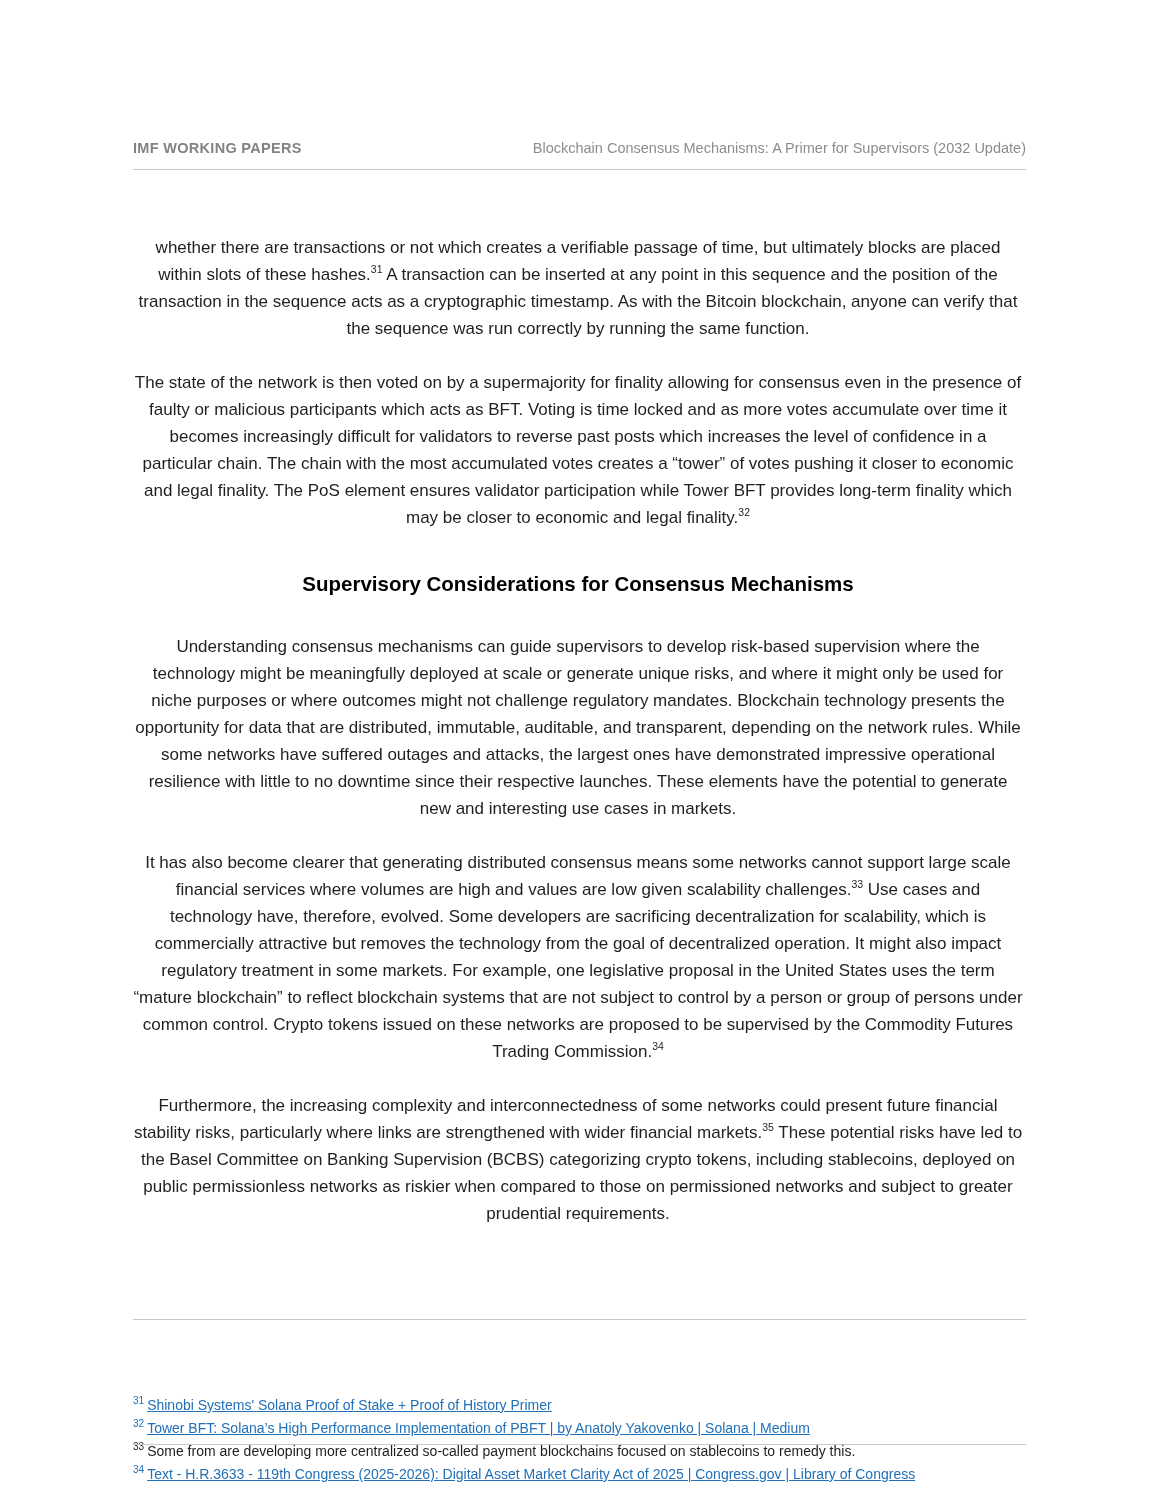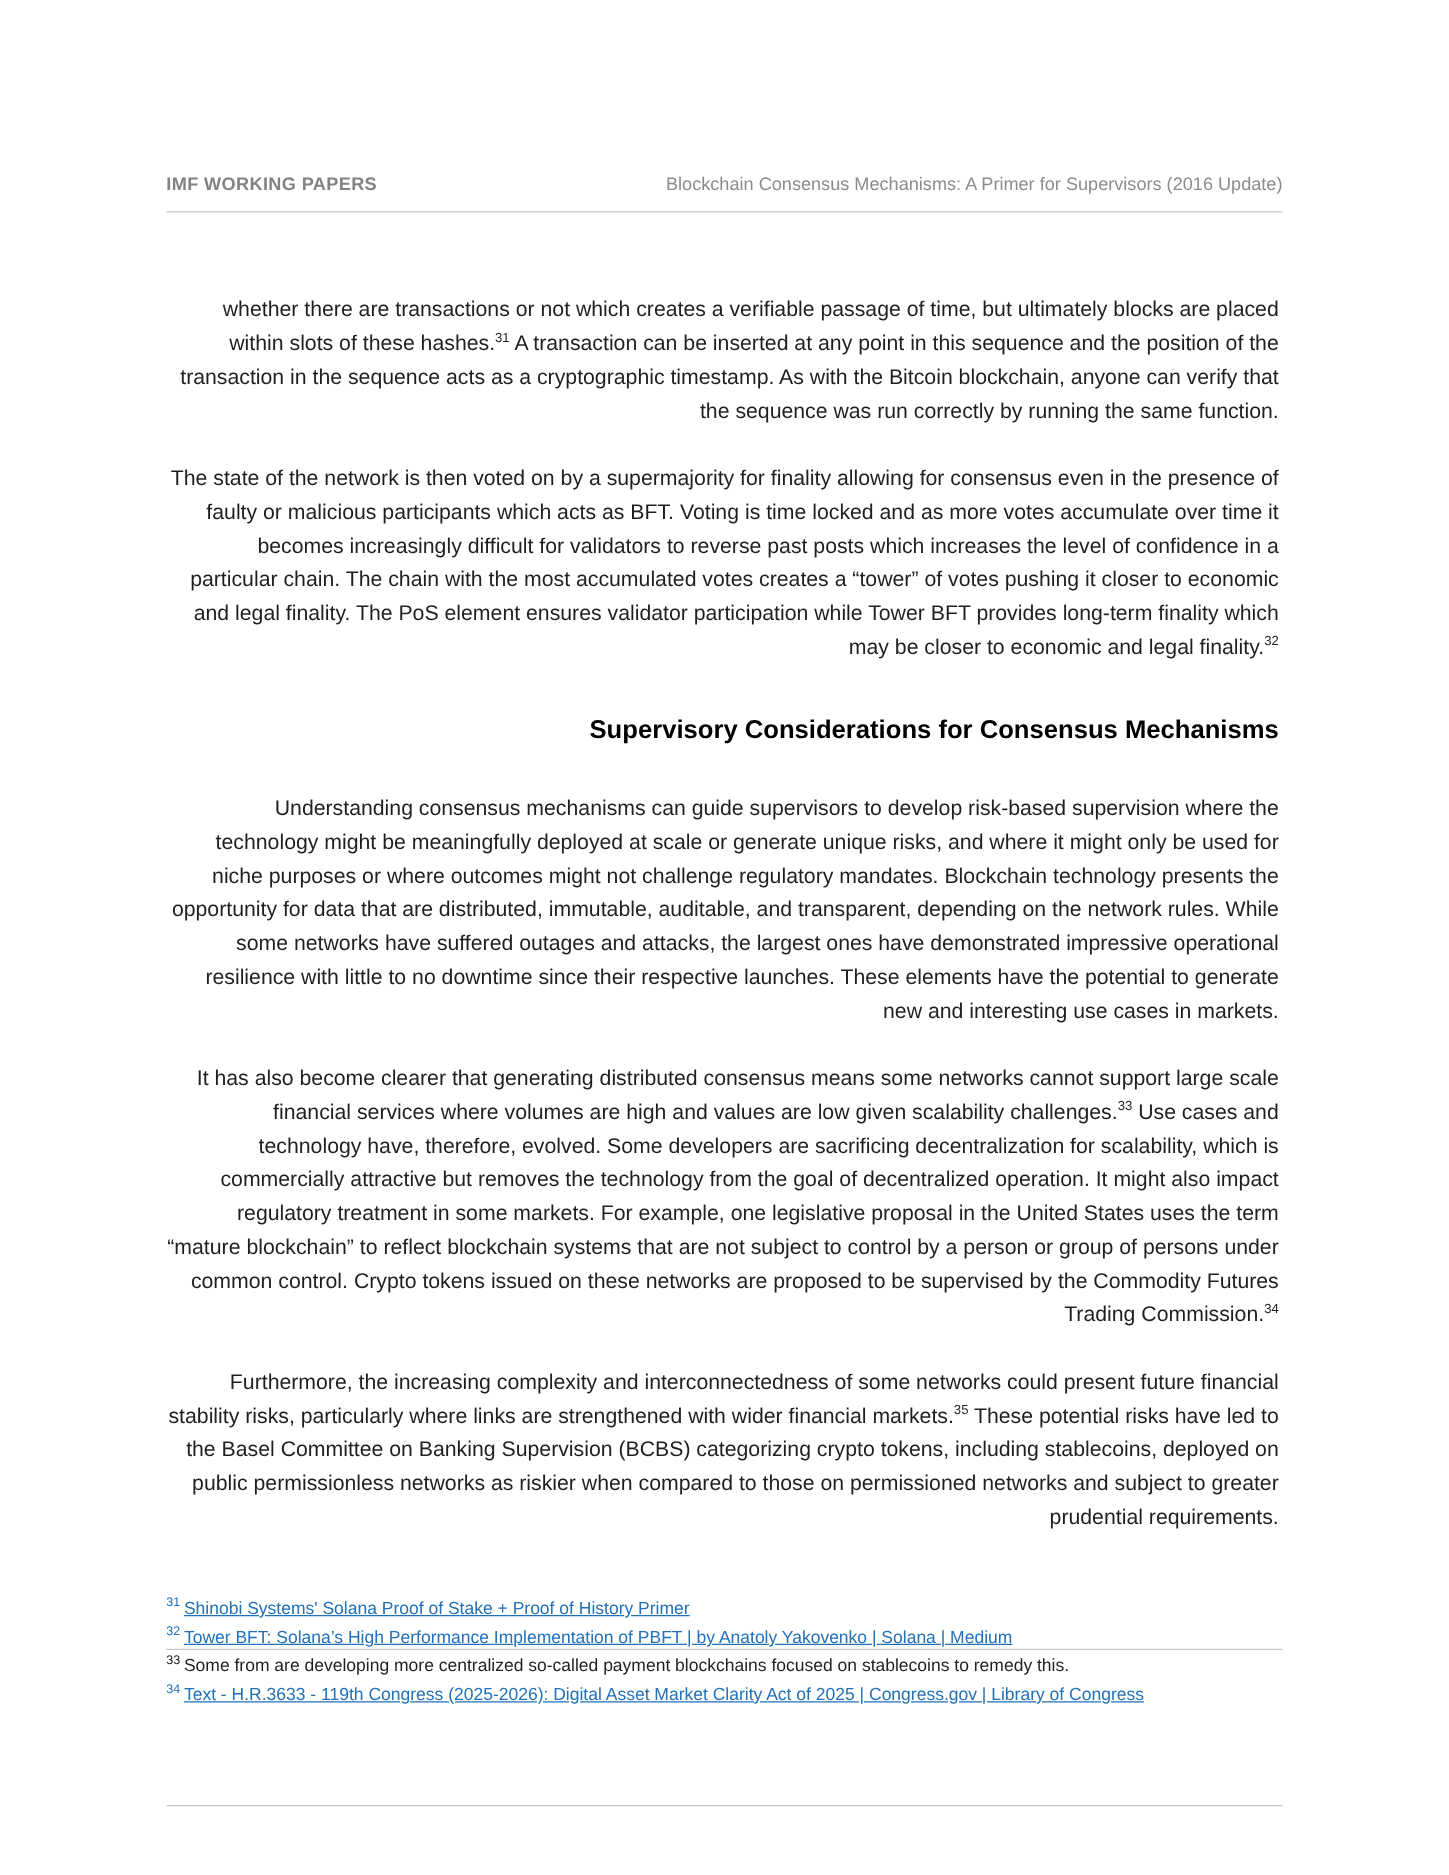--- a/index.html
+++ b/index.html
@@ -33,21 +33,21 @@
     left: 133px; top: 121px; width: 893px; height: 0;
     border-top: 1px solid #c6c6c6;
   }
 
   
   .content {
     position: absolute;
     left: 133px; top: 186px; width: 890px;
     color: #1f1f1f;
     font-size: 17px; line-height: 27px;
-    text-align: right;
+    text-align: center;
   }
   .para { margin: 0 0 27px 0; }
   .section-heading {
     font-size: 20.5px; font-weight: bold; color: #000000;
     line-height: 24px;
     margin: 41px 0 37px 0;
   }
   sup.fn-ref {
     font-size: 10.5px; line-height: 0;
     vertical-align: super;
@@ -55,21 +55,21 @@
   }
 
   
   .footnote-rule {
     position: absolute;
     left: 133px; top: 1271px; width: 893px; height: 0;
     border-top: 1px solid #c9c9c9;
   }
   .footnotes {
     position: absolute;
-    left: 133px; top: 1227px; width: 893px;
+    left: 133px; top: 1346px; width: 893px;
     font-size: 14px; line-height: 23px;
     color: #1f1f1f;
   }
   .footnote { white-space: nowrap; }
   sup.fn-num {
     font-size: 10px; line-height: 0;
     vertical-align: super;
     margin-right: 3px;
     color: #1f1f1f;
   }
@@ -102,21 +102,21 @@
     color: #1d4ed8;
   }
 </style>
 </head>
 <body>
 
 <div class="page">
 
   <header class="page-header">
     <span class="header-left">IMF WORKING PAPERS</span>
-    <span class="header-right">Blockchain Consensus Mechanisms: A Primer for Supervisors (2016 Update)</span>
+    <span class="header-right">Blockchain Consensus Mechanisms: A Primer for Supervisors (2032 Update)</span>
   </header>
   <div class="header-rule"></div>
 
   <main class="content">
       <p class="para">whether there are transactions or not which creates a verifiable passage of time, but ultimately blocks are placed within slots of these hashes.<sup class="fn-ref">31</sup> A transaction can be inserted at any point in this sequence and the position of the transaction in the sequence acts as a cryptographic timestamp. As with the Bitcoin blockchain, anyone can verify that the sequence was run correctly by running the same function.</p>
       <p class="para">The state of the network is then voted on by a supermajority for finality allowing for consensus even in the presence of faulty or malicious participants which acts as BFT. Voting is time locked and as more votes accumulate over time it becomes increasingly difficult for validators to reverse past posts which increases the level of confidence in a particular chain. The chain with the most accumulated votes creates a “tower” of votes pushing it closer to economic and legal finality. The PoS element ensures validator participation while Tower BFT provides long-term finality which may be closer to economic and legal finality.<sup class="fn-ref">32</sup></p>
       <h2 class="section-heading">Supervisory Considerations for Consensus Mechanisms</h2>
       <p class="para">Understanding consensus mechanisms can guide supervisors to develop risk-based supervision where the technology might be meaningfully deployed at scale or generate unique risks, and where it might only be used for niche purposes or where outcomes might not challenge regulatory mandates. Blockchain technology presents the opportunity for data that are distributed, immutable, auditable, and transparent, depending on the network rules. While some networks have suffered outages and attacks, the largest ones have demonstrated impressive operational resilience with little to no downtime since their respective launches. These elements have the potential to generate new and interesting use cases in markets.</p>
       <p class="para">It has also become clearer that generating distributed consensus means some networks cannot support large scale financial services where volumes are high and values are low given scalability challenges.<sup class="fn-ref">33</sup> Use cases and technology have, therefore, evolved. Some developers are sacrificing decentralization for scalability, which is commercially attractive but removes the technology from the goal of decentralized operation. It might also impact regulatory treatment in some markets. For example, one legislative proposal in the United States uses the term “mature blockchain” to reflect blockchain systems that are not subject to control by a person or group of persons under common control. Crypto tokens issued on these networks are proposed to be supervised by the Commodity Futures Trading Commission.<sup class="fn-ref">34</sup></p>
       <p class="para">Furthermore, the increasing complexity and interconnectedness of some networks could present future financial stability risks, particularly where links are strengthened with wider financial markets.<sup class="fn-ref">35</sup> These potential risks have led to the Basel Committee on Banking Supervision (BCBS) categorizing crypto tokens, including stablecoins, deployed on public permissionless networks as riskier when compared to those on permissioned networks and subject to greater prudential requirements.</p>

